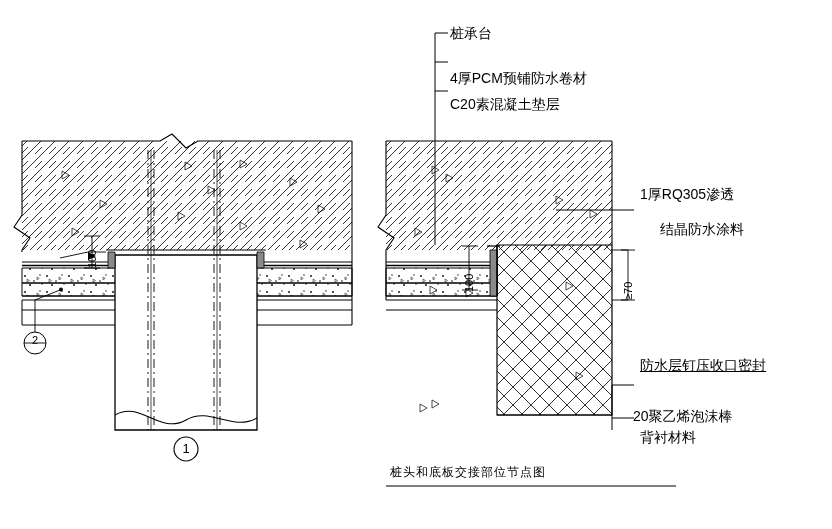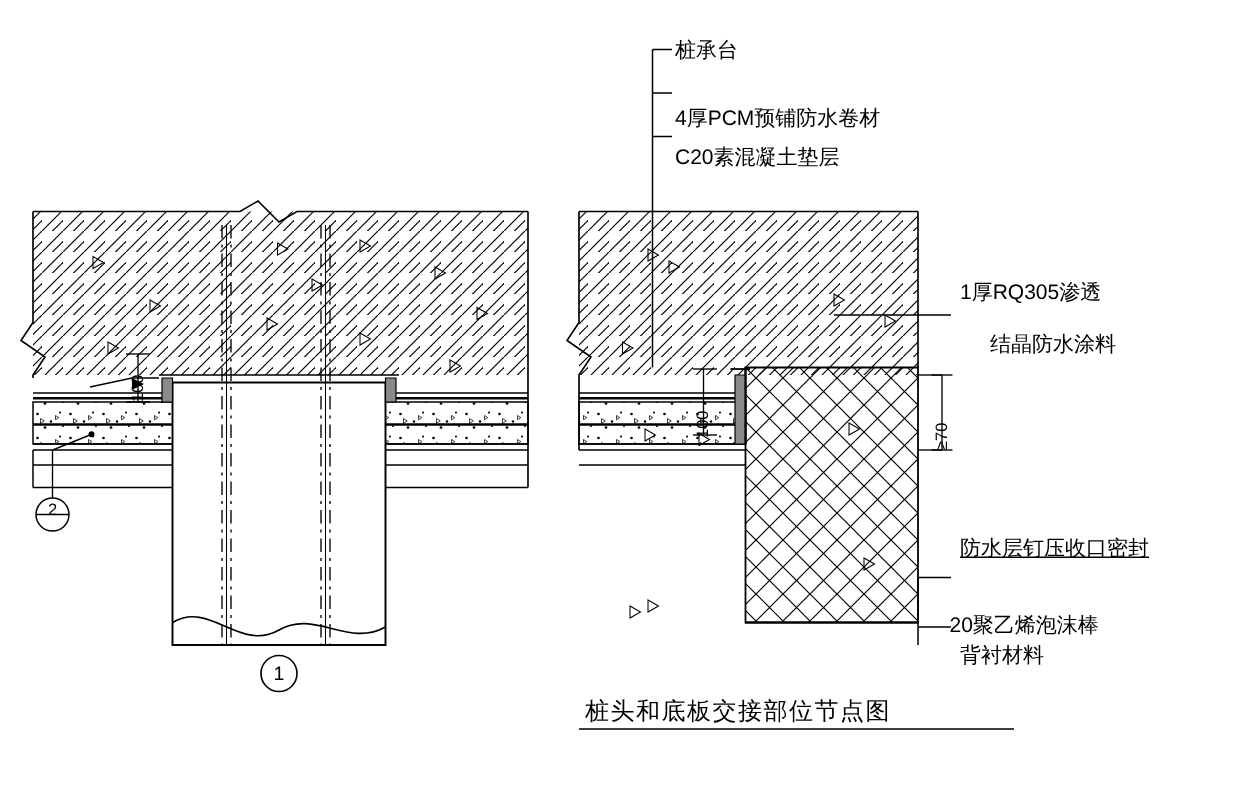--- a/index.html
+++ b/index.html
@@ -23,21 +23,21 @@
   }
   .lbl {
     position: absolute;
     font-size: 14px;
     line-height: 17px;
     color: #000;
     white-space: nowrap;
   }
   .title {
     position: absolute;
-    font-size: 16px;
+    font-size: 12px;
     letter-spacing: 1px;
     white-space: nowrap;
   }
   .vert {
     position: absolute;
     font-size: 11px;
     white-space: nowrap;
     transform-origin: left top;
   }
   .circnum {

